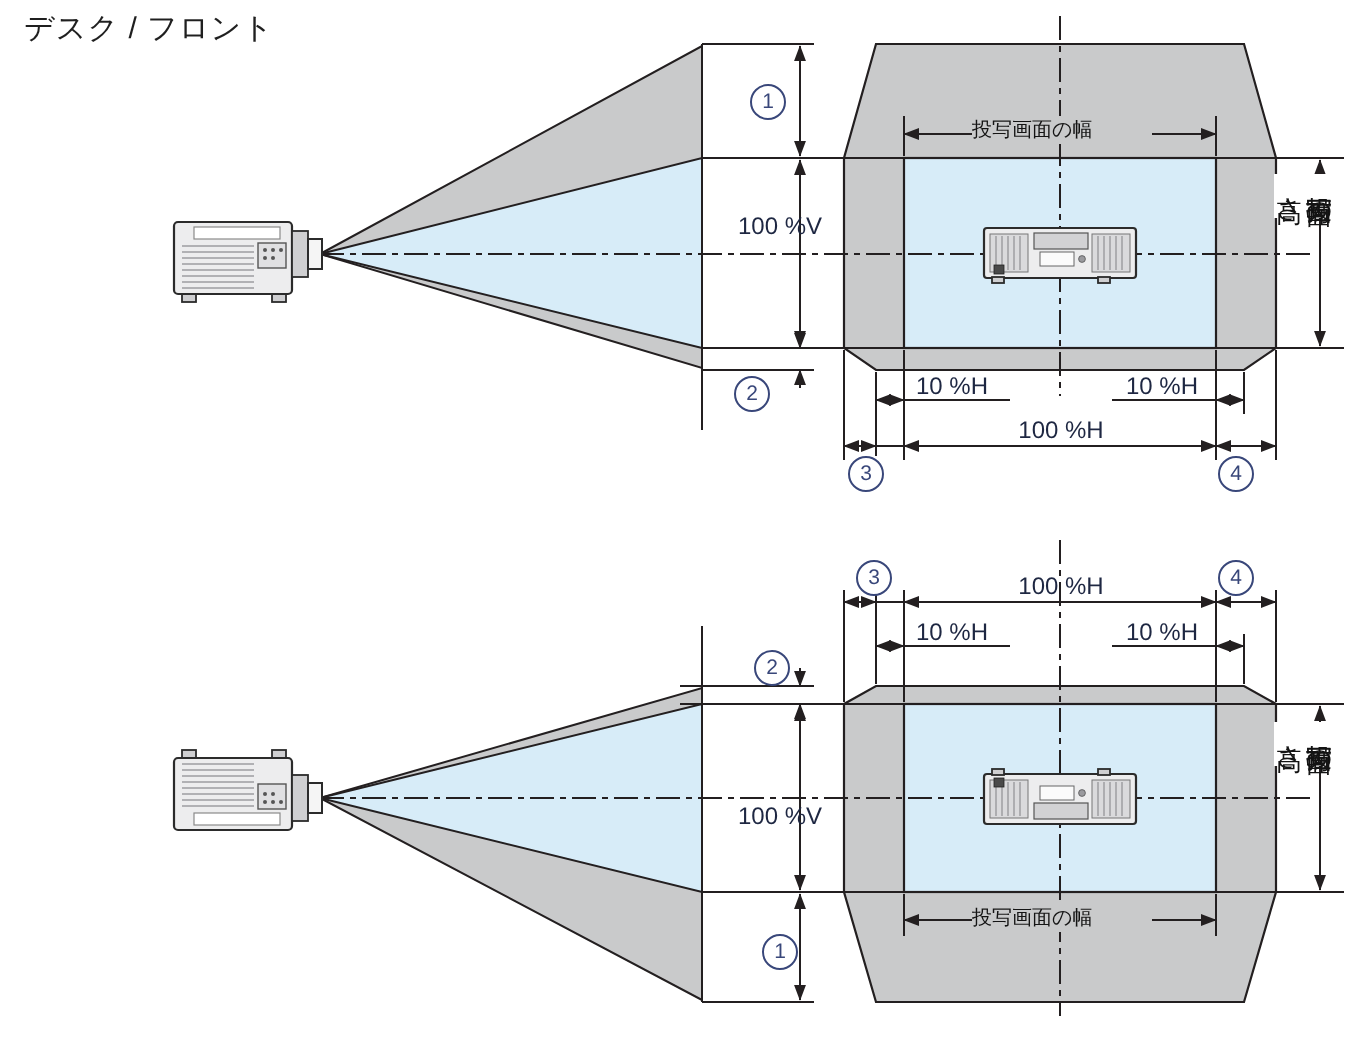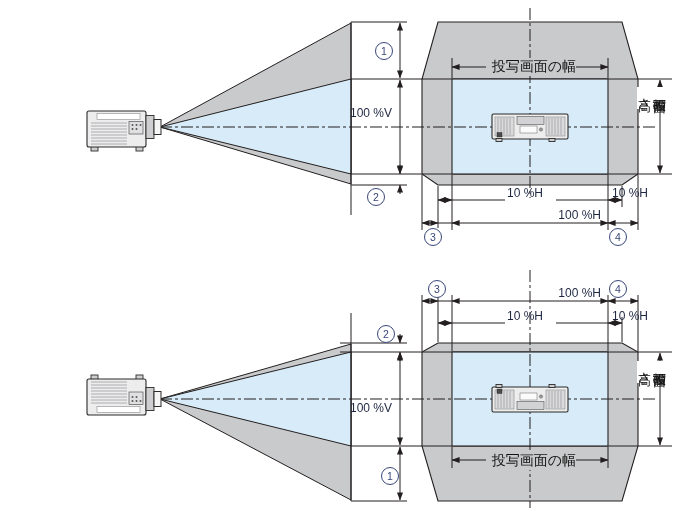--- a/index.html
+++ b/index.html
@@ -15,24 +15,24 @@
   .cone-blue{fill:var(--beam-blue,#d7ecf8);stroke:var(--line,#231f20);stroke-width:1;}
   .range{fill:var(--range-gray,#c9cacb);stroke:var(--line,#231f20);stroke-width:1.1;}
   .screen{fill:var(--beam-blue,#d7ecf8);stroke:var(--line,#231f20);stroke-width:1.1;}
   .pf{fill:var(--projector-fill,#ededee);stroke:#2b2b2b;stroke-width:1.1;}
   .pd{fill:var(--projector-dark,#cfcfd1);stroke:#2b2b2b;stroke-width:0.9;}
   .vent{stroke:#9c9ca0;stroke-width:0.8;}
   .tvent{stroke:#8f8f93;stroke-width:0.6;}
   #ah path{fill:var(--line,#231f20);}
   .title{position:absolute;font-size:15px;color:#1f1f1f;letter-spacing:0.5px;white-space:nowrap;}
   .lbl{position:absolute;font-size:12px;color:var(--dim-text,#1e2742);white-space:nowrap;}
-  .ctr{text-align:right;padding-left:44px;}
-  .rgt{}
-  .jlabel{position:absolute;font-size:14px;color:var(--label-text,#141414);
-          text-align:right;background:var(--range-gray,#c9cacb);white-space:nowrap;}
+  .ctr{text-align:center;}
+  .rgt{text-align:right;padding-left:13px;}
+  .jlabel{position:absolute;font-size:10px;color:var(--label-text,#141414);
+          text-align:left;background:var(--range-gray,#c9cacb);white-space:nowrap;}
   .vlabel{position:absolute;writing-mode:vertical-rl;text-orientation:upright;
           font-size:13px;line-height:15px;letter-spacing:1px;white-space:pre-line;
           color:var(--label-text,#141414);background:#fff;padding:1px 0;}
   .co{position:absolute;width:16px;height:16px;border:1.4px solid var(--callout,#39477a);
       border-radius:50%;color:var(--callout,#39477a);font-size:10.5px;line-height:16px;
       text-align:center;background:#fff;}
 </style>
 </head>
 <body>
 
@@ -188,20 +188,21 @@
         <line x1="638" y1="352" x2="672" y2="352" class="ext"></line>
         <line x1="638" y1="446" x2="672" y2="446" class="ext"></line>
         <line x1="660" y1="353" x2="660" y2="445" class="dim"></line>
       </g>
 
       <use href="#proj-side" transform="translate(0,526) scale(1,-1)"></use>
       <use href="#proj-top" transform="translate(0,526) scale(1,-1)"></use>
     </g>
   </svg>
 
+  <div class="title" style="left:12px;top:5px;">デスク / フロント</div>
   <div class="co" style="left:375px;top:42px;">1</div>
   <div class="lbl rgt" style="left:350px;top:106px;width:48px;">100 %V</div>
   <div class="co" style="left:367px;top:188px;">2</div>
   <div class="jlabel" style="left:486px;top:58px;width:90px;">投写画面の幅</div>
   <div class="vlabel" style="left:637px;top:87px;">投写画面の
 高さ</div>
   <div class="lbl ctr" style="left:453px;top:186px;width:46px;">10 %H</div>
   <div class="lbl ctr" style="left:558px;top:186px;width:46px;">10 %H</div>
   <div class="lbl ctr" style="left:504px;top:208px;width:53px;">100 %H</div>
   <div class="co" style="left:424px;top:228px;">3</div>

